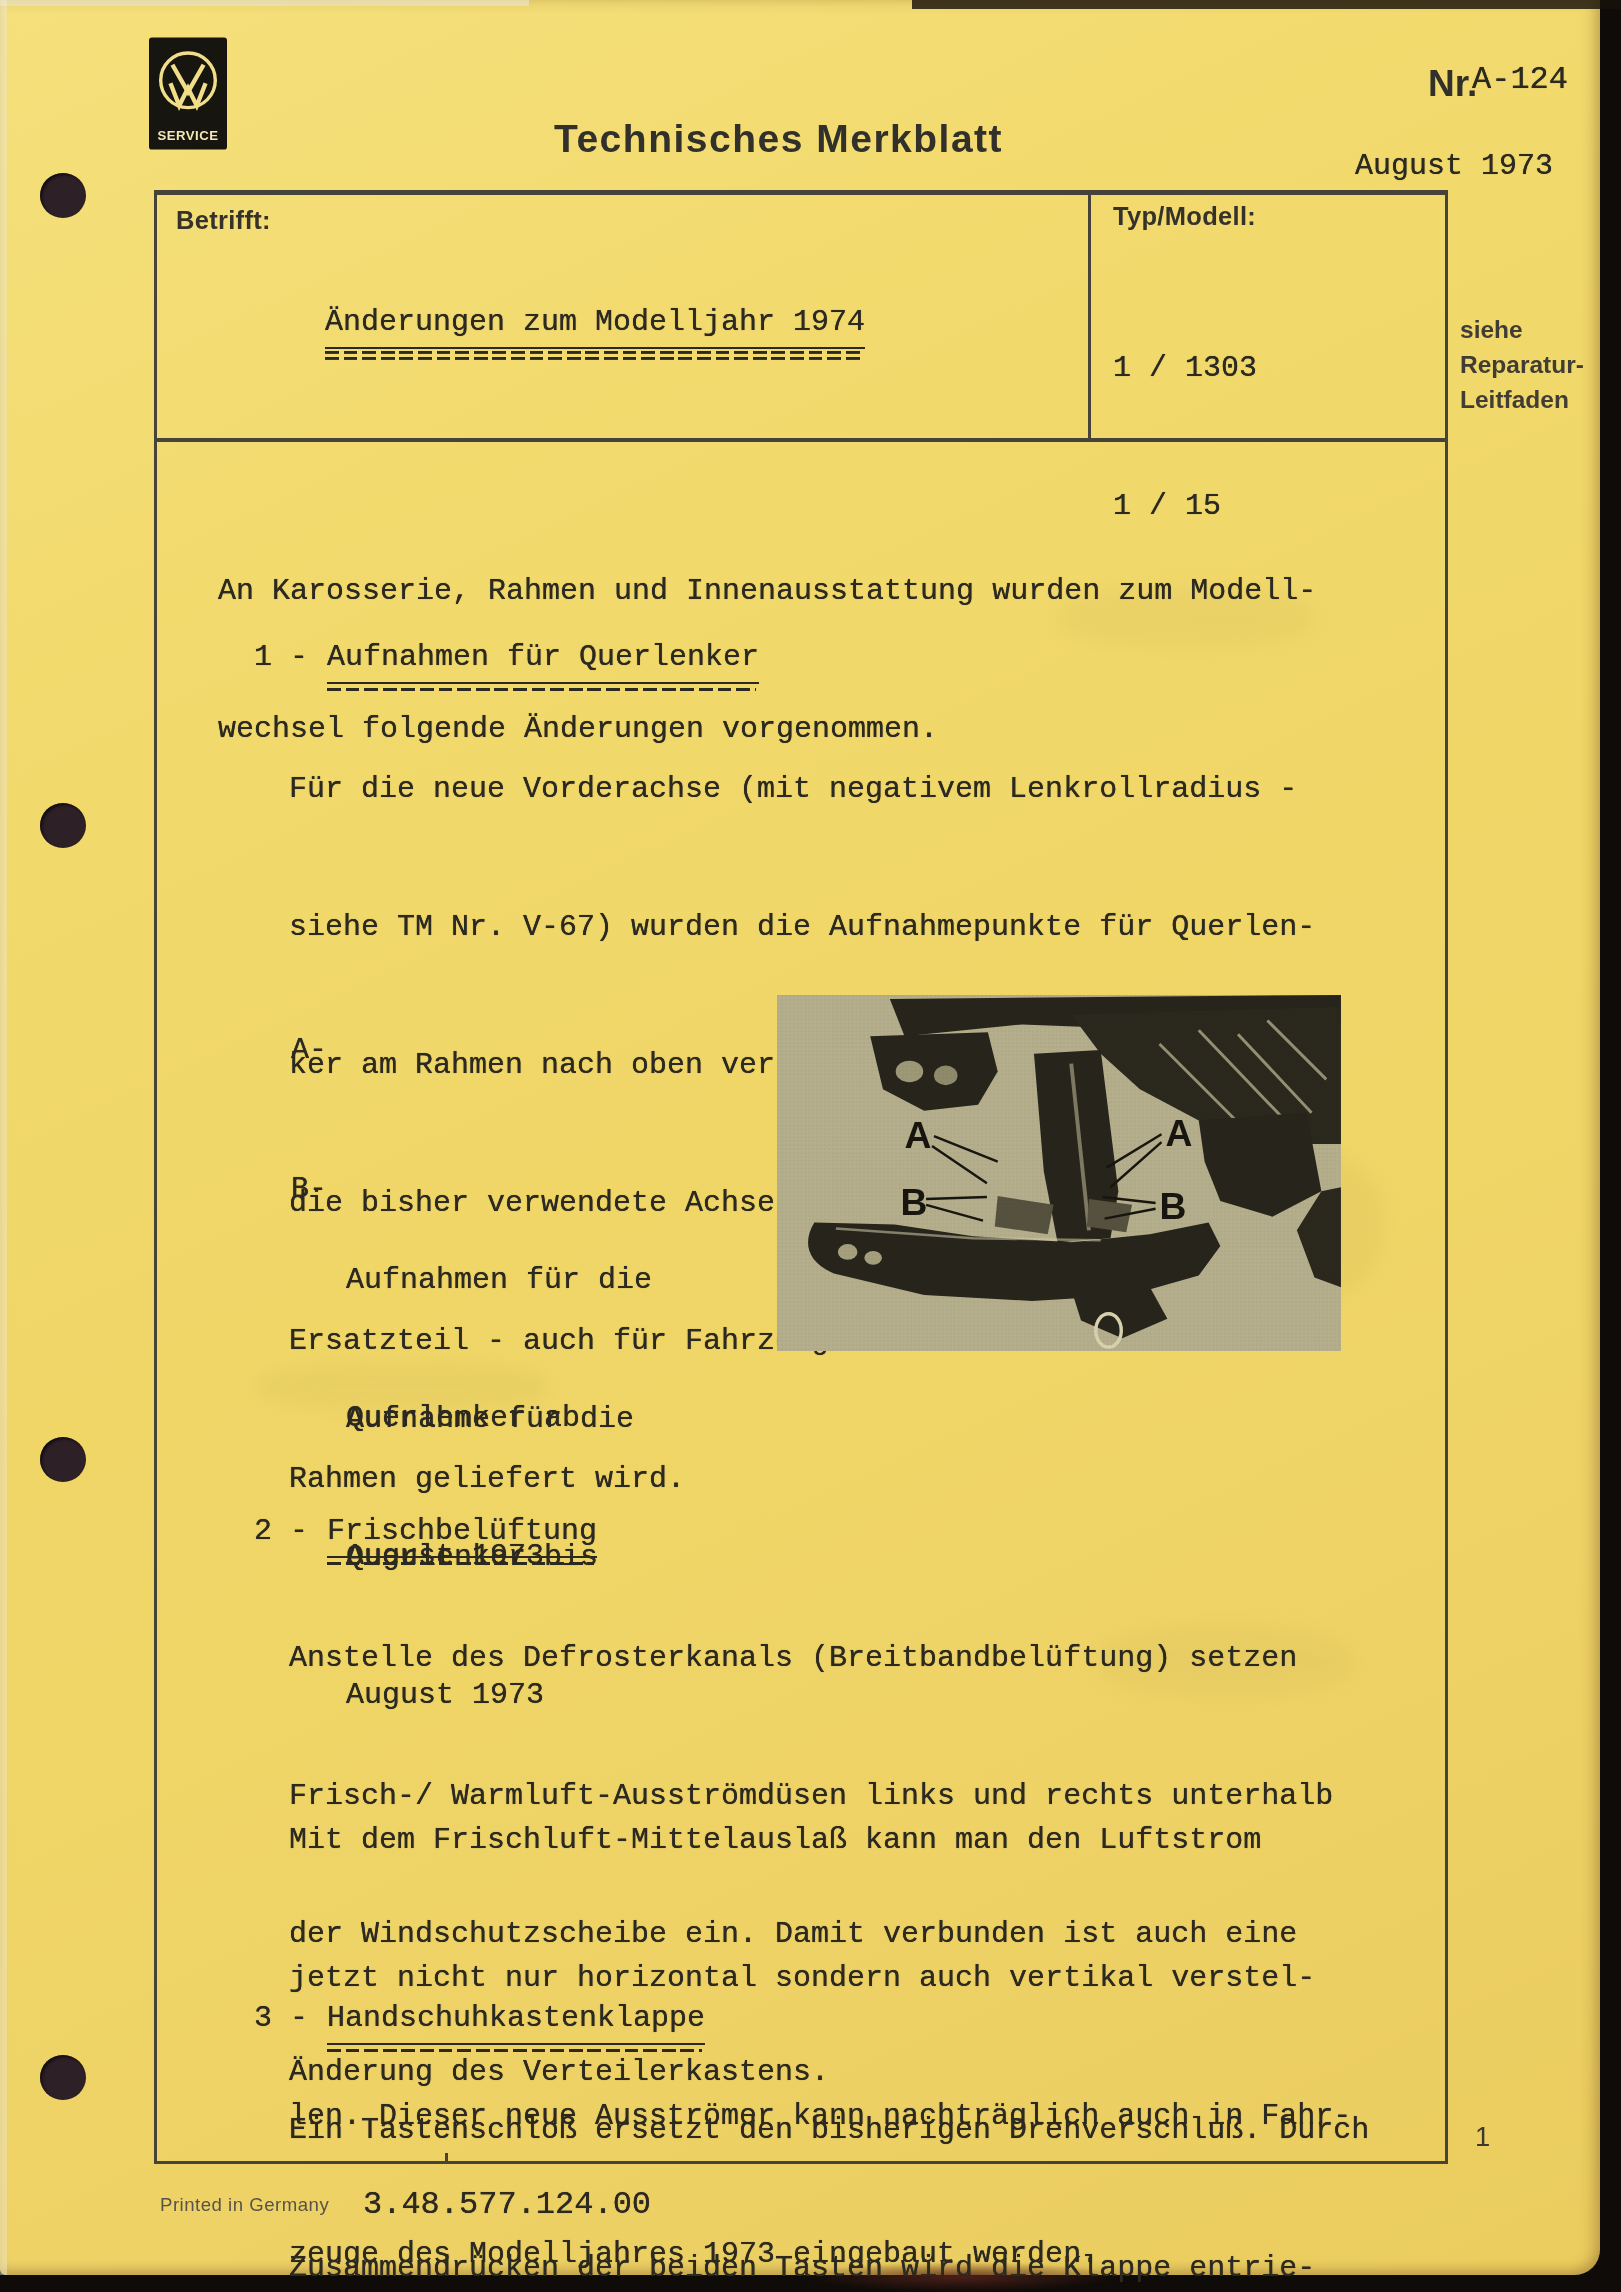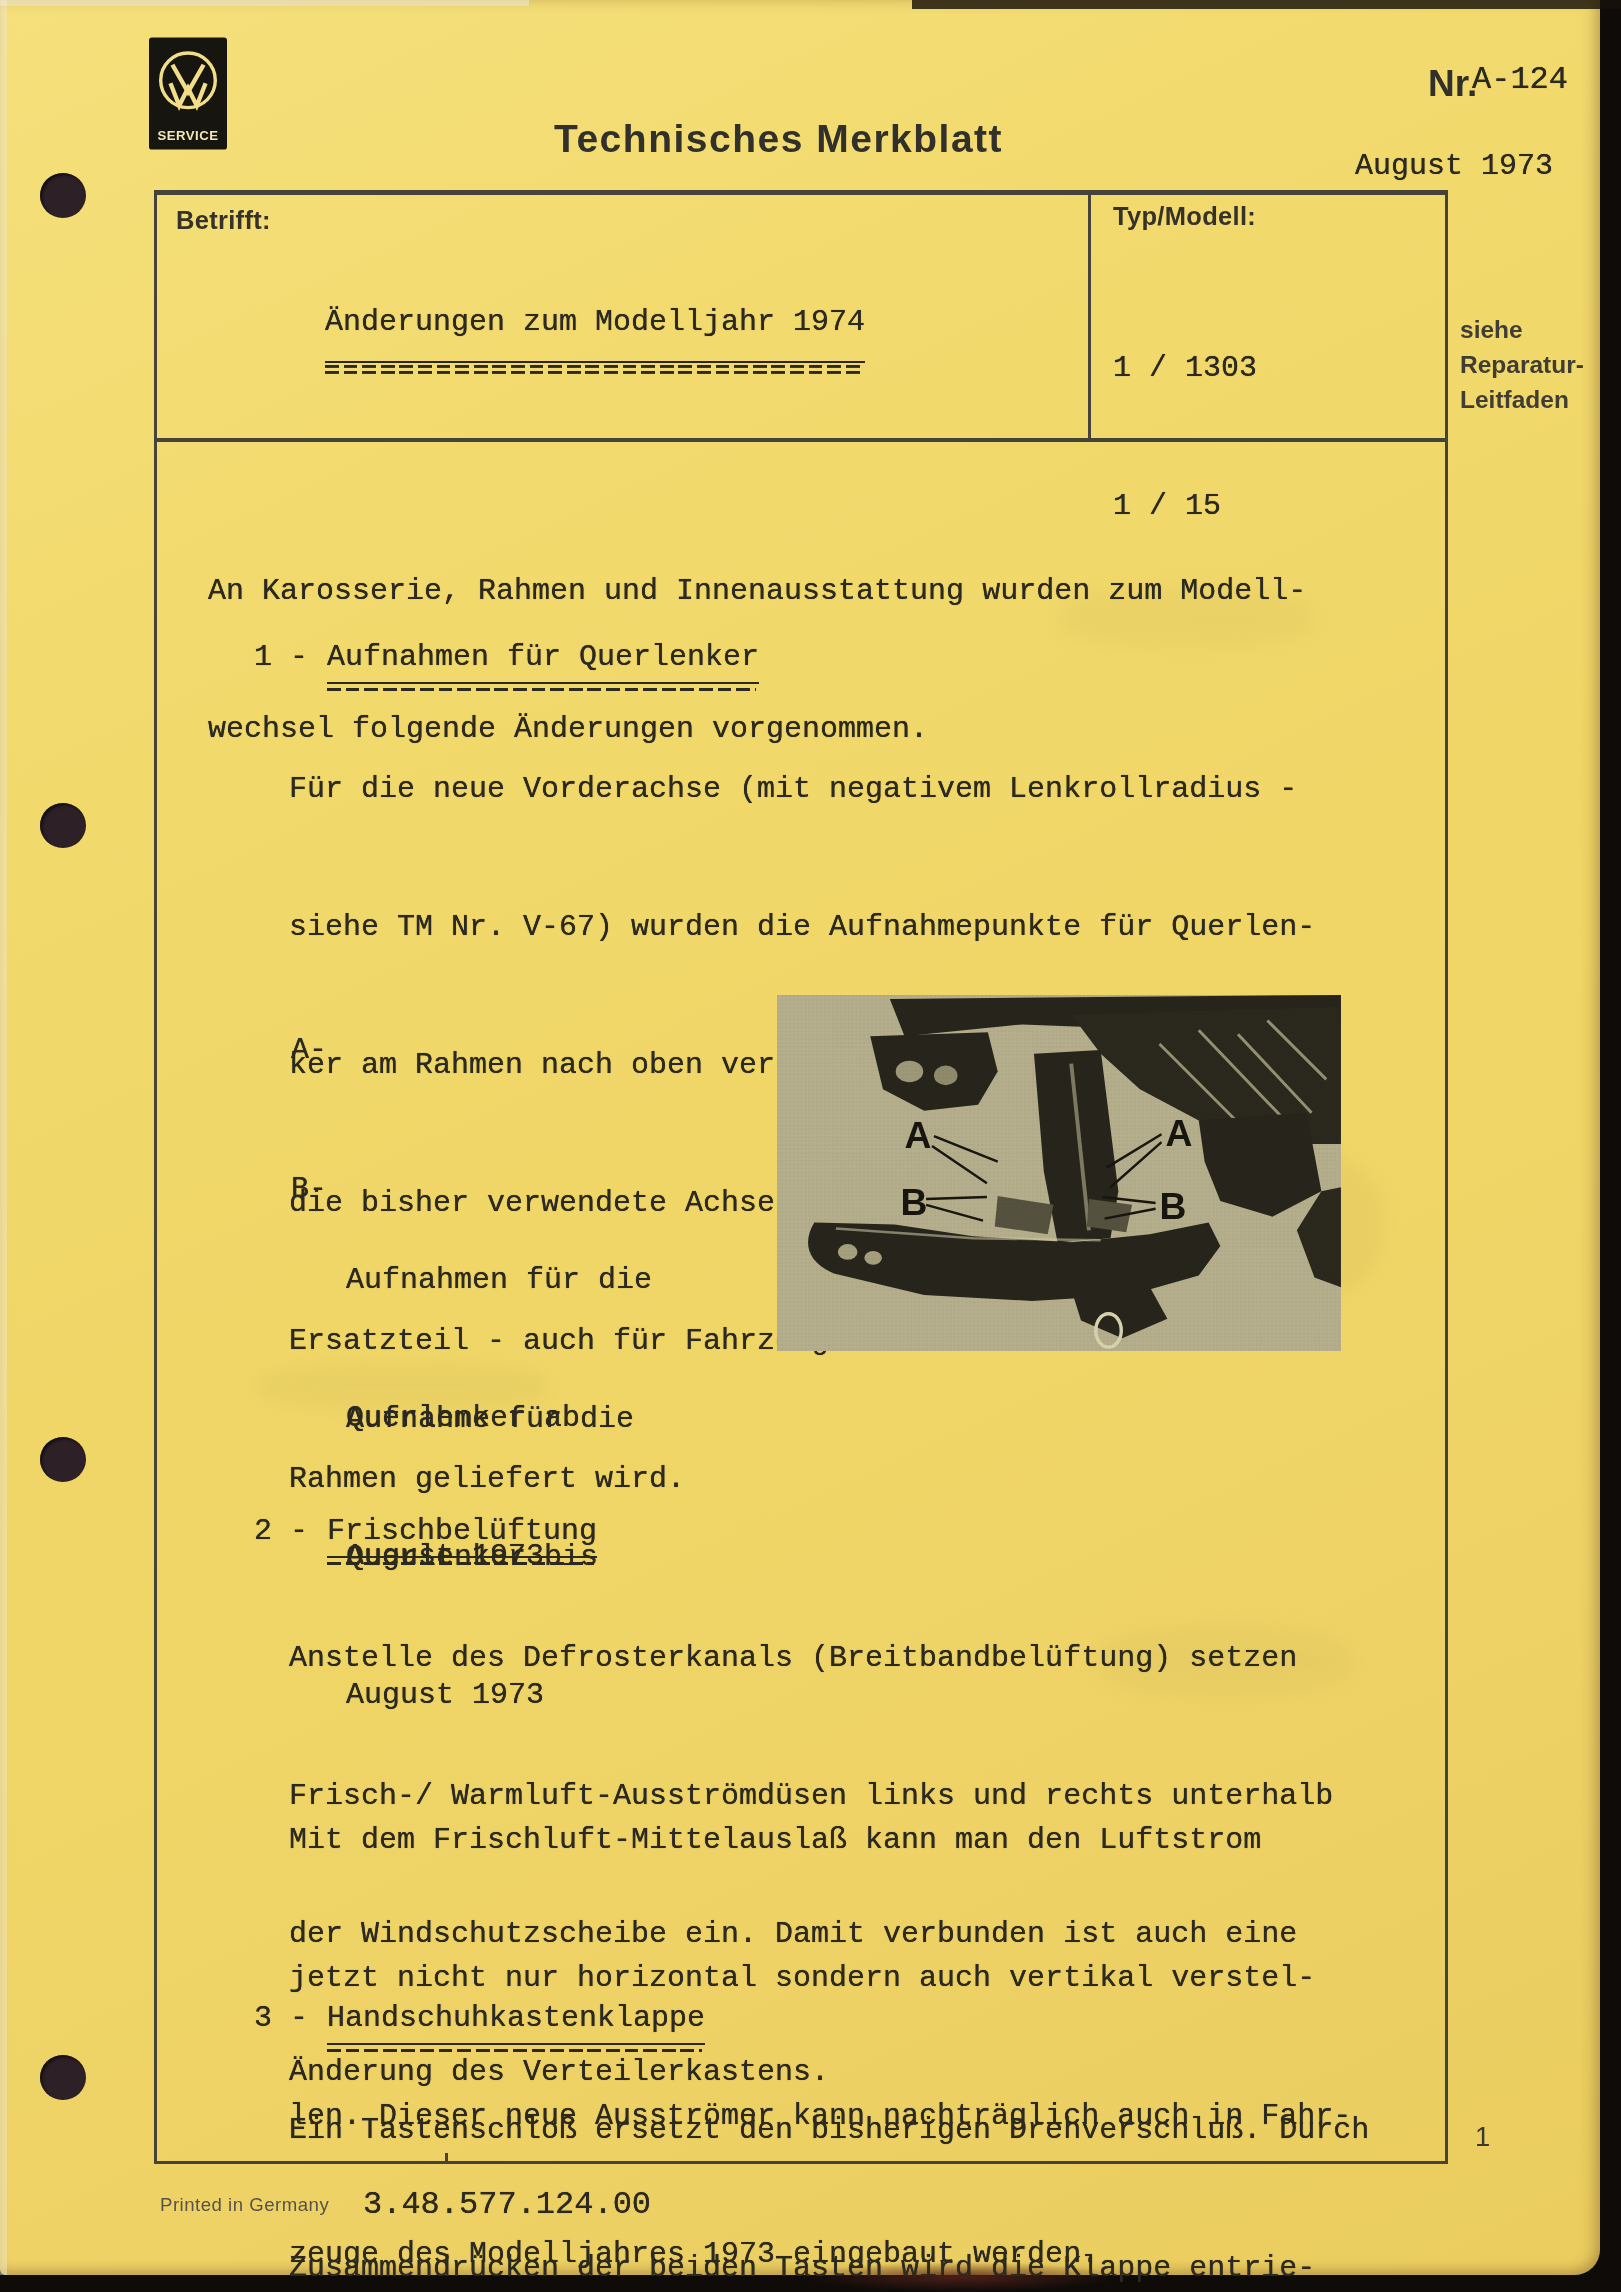--- a/index.html
+++ b/index.html
@@ -26,21 +26,21 @@
   
   .tw{font-family:"Liberation Mono","DejaVu Sans Mono",monospace;font-size:30px;line-height:46px;
       color:#2b2920;white-space:pre;text-shadow:0 0 0.7px #2b2920;position:absolute;}
   .sans{position:absolute;color:#34322b;}
   .formlabel{font-weight:700;font-size:25.5px;letter-spacing:0.3px;}
 
   
   .ul2{display:inline-block;position:relative;border-bottom:2.9px solid #2b2920;padding-bottom:2px;}
   .ul2::after{content:"";position:absolute;left:0;right:2.9px;bottom:-8.8px;height:2.9px;
     background:repeating-linear-gradient(90deg,#2b2920 0 13.7px,rgba(0,0,0,0) 13.7px 18.6px);}
-  .ul3{display:inline-block;position:relative;border-bottom:2.9px solid #2b2920;padding-bottom:16px;}
+  .ul3{display:inline-block;position:relative;border-bottom:2.9px solid #2b2920;padding-bottom:2px;}
   .ul3::after{content:"";position:absolute;left:0;right:2.9px;bottom:-12.7px;height:8.8px;
     background-image:
       repeating-linear-gradient(90deg,#2b2920 0 13.7px,rgba(0,0,0,0) 13.7px 18.6px),
       repeating-linear-gradient(90deg,#2b2920 0 13.7px,rgba(0,0,0,0) 13.7px 18.6px);
     background-size:100% 2.9px,100% 2.9px;background-position:0 0,0 5.9px;background-repeat:no-repeat;}
   .sec-num{display:inline-block;width:73px;}
   .legend-key{position:absolute;left:0;top:0;}
   .legend-lines{margin-left:55px;}
 
   
@@ -106,21 +106,21 @@
   <div>1 / 1303</div>
   <div>1 / 15</div>
 </div>
 
 <div class="sans side-note">
   <div>siehe</div>
   <div>Reparatur-</div>
   <div>Leitfaden</div>
 </div>
 
-<div class="tw" style="left:208px;top:476px;">
+<div class="tw" style="left:218px;top:476px;">
   <div>An Karosserie, Rahmen und Innenausstattung wurden zum Modell-</div>
   <div>wechsel folgende Änderungen vorgenommen.</div>
 </div>
 
 <div class="tw" style="left:218px;top:588px;">
   <span class="sec-num">1 -</span><span class="ul2">Aufnahmen für Querlenker</span>
 </div>
 
 <div class="tw" style="left:289px;top:674px;">
   <div>Für die neue Vorderachse (mit negativem Lenkrollradius -</div>

